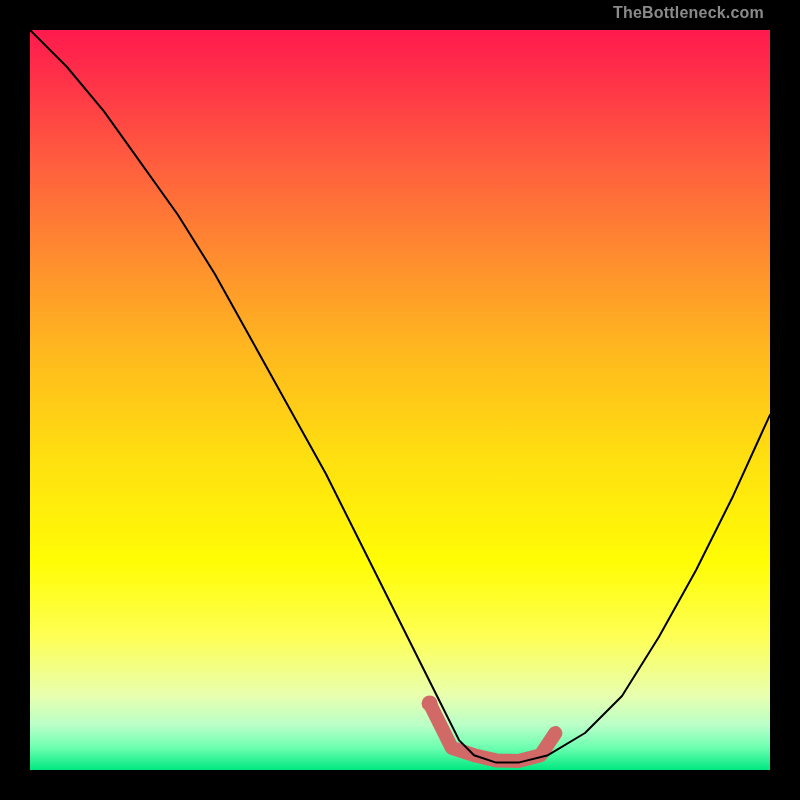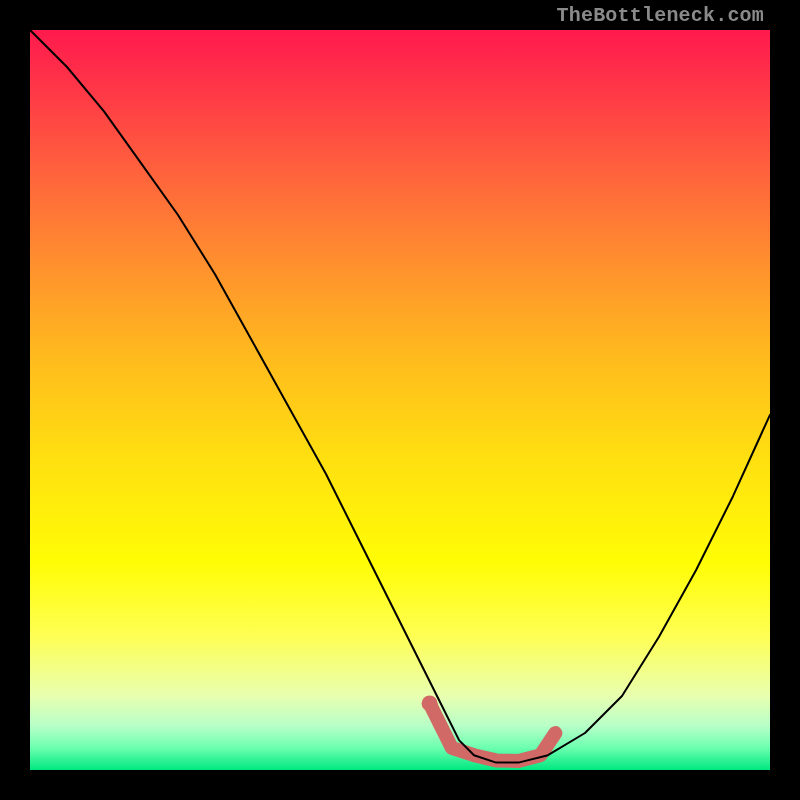--- a/index.html
+++ b/index.html
@@ -21,22 +21,22 @@
       #feff55 82%,
       #e8ffb0 90%,
       #b8ffc8 94%,
       #6cffb0 97%,
       #00e880 100%);
   }
   .watermark {
     position: absolute;
     top: 4px;
     right: 36px;
-    font-family: Liberation Mono, monospace;
-    font-size: 20px;
+    font-family: Liberation Sans, sans-serif;
+    font-size: 16px;
     font-weight: 600;
     color: #8a8a8a;
     letter-spacing: 0.2px;
   }
   svg.plot {
     position: absolute;
     left: 0; top: 0;
     width: 740px; height: 740px;
     overflow: visible;
   }

